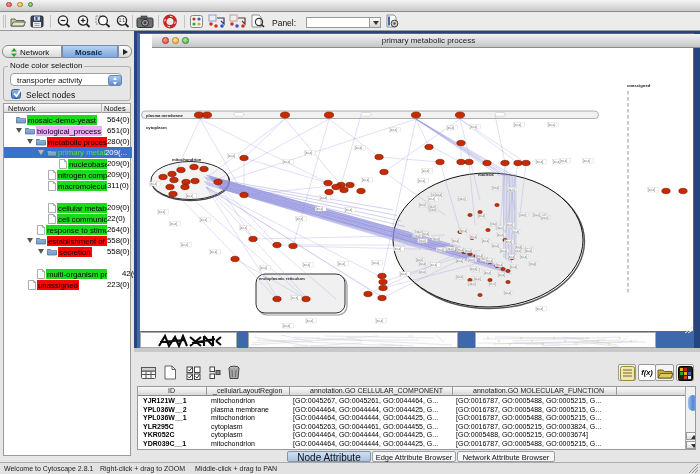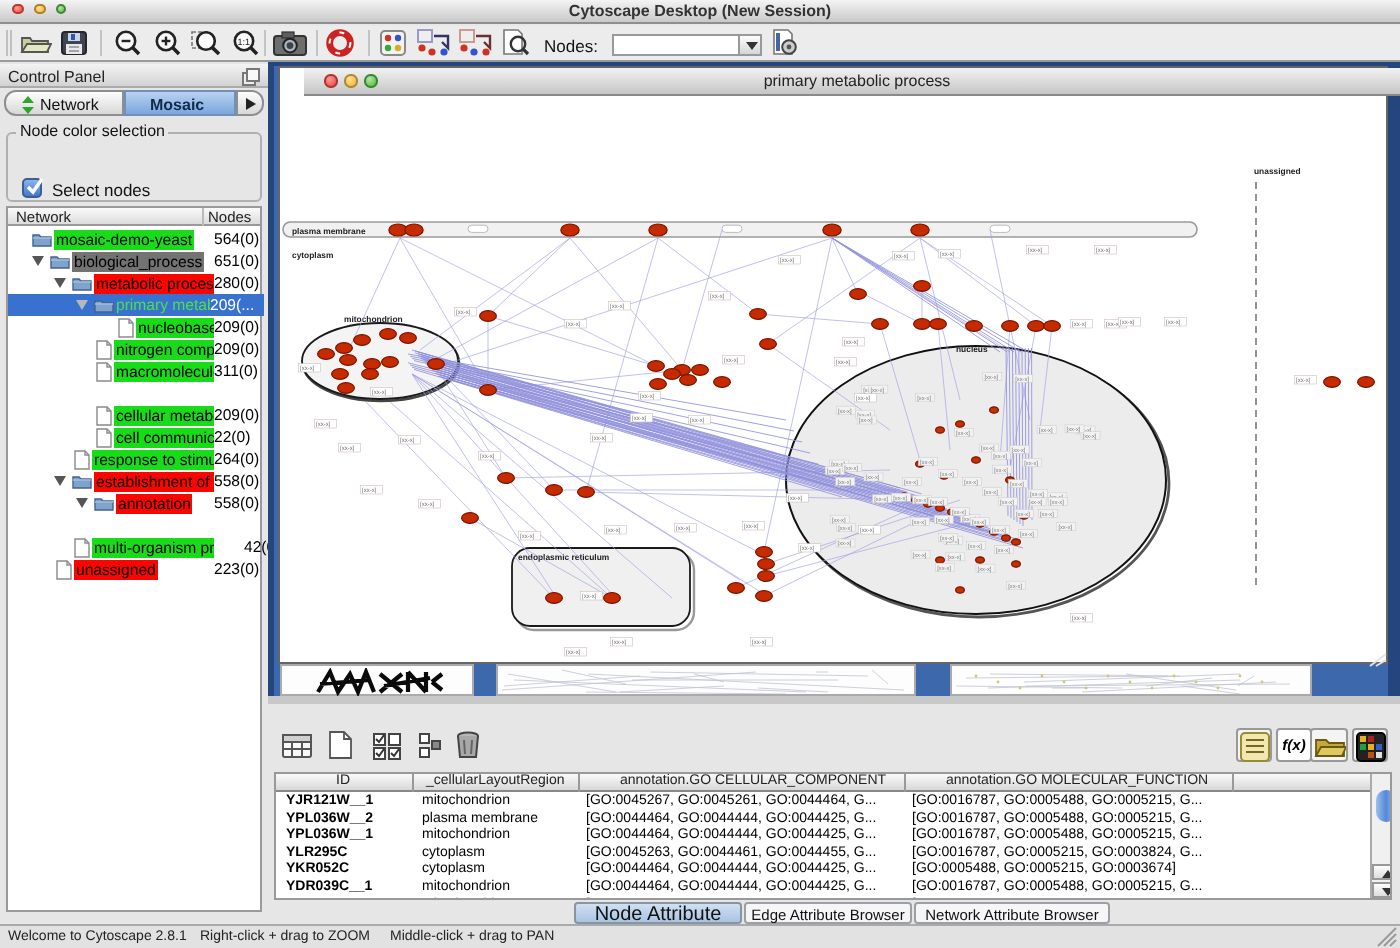--- a/index.html
+++ b/index.html
@@ -2,21 +2,20 @@
 <html><head><meta charset="utf-8"><style>
 *{margin:0;padding:0;box-sizing:border-box}
 body{width:700px;height:474px;font-family:"Liberation Sans",sans-serif;overflow:hidden;position:relative;background:#e8e8e8}
 .abs{position:absolute}
 </style></head><body>
 
 <div class="abs" style="left:0;top:0;width:700px;height:12px;background:linear-gradient(#f4f4f4,#c9c9c9);border-bottom:1px solid #8e8e8e">
 <div class="abs" style="left:6px;top:1.5px;width:5.5px;height:5.5px;border-radius:50%;background:radial-gradient(circle at 35% 30%,#ff9a92,#ee4b40);border:0.5px solid #b13c34"></div>
 <div class="abs" style="left:17px;top:1.5px;width:5.5px;height:5.5px;border-radius:50%;background:radial-gradient(circle at 35% 30%,#ffe28a,#f5b43c);border:0.5px solid #ad7d28"></div>
 <div class="abs" style="left:27.5px;top:1.5px;width:5.5px;height:5.5px;border-radius:50%;background:radial-gradient(circle at 35% 30%,#b5e8a0,#57bb47);border:0.5px solid #3f8534"></div>
-<div class="abs" style="left:0;top:1px;width:700px;text-align:center;font-size:8px;font-weight:bold;color:#333">Cytoscape Desktop (New Session)</div>
 </div>
 
 <div class="abs" style="left:0;top:13px;width:700px;height:18px;background:#ececec;border-bottom:1px solid #9a9a9a">
 <div class="abs" style="left:3px;top:2px;width:1px;height:13px;background:#c0c0c0"></div>
 <div class="abs" style="left:5px;top:2px;width:1px;height:13px;background:#c0c0c0"></div>
 <div class="abs" style="left:9px;top:1px;line-height:0"><svg width="17" height="15">
         <path d="M2 12 L2 5 L6 5 L7 6.5 L15 6.5 L15 12 Z" fill="#c9cf9a" stroke="#555" stroke-width="0.9"></path>
         <path d="M2 12 L4.5 8 L16.5 8 L14.5 12 Z" fill="#e4e8c0" stroke="#555" stroke-width="0.9"></path>
       </svg></div>
 <div class="abs" style="left:30px;top:1px;line-height:0"><svg width="14" height="15">
@@ -81,59 +80,59 @@
         <circle cx="3" cy="10" r="1.8" fill="#cc3322"></circle>
         <circle cx="8" cy="12" r="1.8" fill="#3355cc"></circle>
         <path d="M9 4 L16 4 L16 10 M13 7 L16 10 L16 6" fill="none" stroke="#633" stroke-width="1.2"></path>
         <circle cx="14" cy="12" r="1.8" fill="#cc3322"></circle>
       </svg></div>
 <div class="abs" style="left:250px;top:1px;line-height:0"><svg width="16" height="15">
         <path d="M2 1 L9 1 L11 3 L11 13 L2 13 Z" fill="#fff" stroke="#777" stroke-width="0.8"></path>
         <circle cx="9" cy="8" r="3.6" fill="none" stroke="#333" stroke-width="1.2"></circle>
         <line x1="11.6" y1="10.6" x2="14" y2="13" stroke="#333" stroke-width="1.6"></line>
       </svg></div>
-<div class="abs" style="left:272px;top:5px;font-size:8.5px;color:#111">Nodes:</div>
+<div class="abs" style="left:272px;top:5px;font-size:8.5px;color:#111">Panel:</div>
 <div class="abs" style="left:306px;top:3.5px;width:64px;height:11px;background:#fff;border:1px solid #999"></div>
 <div class="abs" style="left:370px;top:3.5px;width:11px;height:11px;background:linear-gradient(#fdfdfd,#d5d5d5);border:1px solid #999;border-left:none"></div>
 <div class="abs" style="left:372.5px;top:7.5px;width:0;height:0;border-left:3px solid transparent;border-right:3px solid transparent;border-top:4px solid #333"></div>
 <div class="abs" style="left:385px;top:1px;line-height:0"><svg width="15" height="15">
         <path d="M2 1 L9 1 L11 3 L11 13 L2 13 Z" fill="#fff" stroke="#777" stroke-width="0.8"></path>
         <rect x="3" y="2.5" width="2" height="9" fill="#4466aa"></rect>
         <circle cx="9.5" cy="9.5" r="3.4" fill="#ccc" stroke="#444" stroke-width="1"></circle>
         <circle cx="9.5" cy="9.5" r="1.2" fill="#555"></circle>
       </svg></div>
 </div>
 
 <div class="abs" style="left:0;top:31px;width:134px;height:430px;background:#e6e6e6">
- <div class="abs" style="left:0;top:1px;width:134px;height:12px;background:linear-gradient(#f3f3f3,#d2d2d2);border-bottom:1px solid #aaa">
-  <div class="abs" style="left:4px;top:2px;font-size:8px;color:#222">Control Panel</div>
-  <div class="abs" style="left:121px;top:2px;line-height:0"><svg width="9" height="9">
-          <rect x="0.5" y="2.5" width="6" height="6" fill="#eee" stroke="#777"></rect>
-          <rect x="2.5" y="0.5" width="6" height="6" fill="#f8f8f8" stroke="#777"></rect>
-        </svg></div>
- </div>
 
  <div class="abs" style="left:2px;top:14px;width:130px;height:13px">
   <div class="abs" style="left:0;top:0;width:60px;height:13px;background:linear-gradient(#fdfdfd,#d8d8d8);border:1px solid #8e8e8e;border-radius:6px 0 0 6px">
    <svg class="abs" style="left:7px;top:2px" width="8" height="9">
           <path d="M4 0 L7 3.5 L1 3.5 Z" fill="#2ca52c"></path>
           <path d="M4 9 L7 5.5 L1 5.5 Z" fill="#2ca52c"></path>
         </svg>
    <div class="abs" style="left:17px;top:2px;font-size:8px;color:#111">Network</div>
   </div>
   <div class="abs" style="left:60px;top:0;width:56px;height:13px;background:linear-gradient(#b9d2f0,#7ba6dd);border:1px solid #7090b8">
    <div class="abs" style="left:12px;top:2px;font-size:8px;font-weight:bold;color:#102a4a">Mosaic</div>
   </div>
   <div class="abs" style="left:116px;top:0;width:14px;height:13px;background:linear-gradient(#fdfdfd,#d8d8d8);border:1px solid #8e8e8e;border-radius:0 6px 6px 0">
    <div class="abs" style="left:4px;top:3px;width:0;height:0;border-top:3.5px solid transparent;border-bottom:3.5px solid transparent;border-left:5px solid #222"></div>
   </div>
  </div>
 
  <div class="abs" style="left:3px;top:35px;width:128px;height:35px;border:1px solid #b0b0b0;border-radius:3px"></div>
  <div class="abs" style="left:8px;top:30px;background:#e6e6e6;padding:0 2px;font-size:8px;color:#111">Node color selection</div>
+ <div class="abs" style="left:10px;top:42px;width:112px;height:13px;background:#fff;border:1px solid #a0a0a0;border-radius:4px">
+  <div class="abs" style="left:6px;top:2px;font-size:8px;color:#111">transporter activity</div>
+  <div class="abs" style="left:96px;top:0px;width:14px;height:11px;background:linear-gradient(#a8c8f2,#5f8fd0);border:1px solid #6a86ac;border-radius:3px;margin:0.5px">
+   <div class="abs" style="left:4px;top:1.5px;width:0;height:0;border-left:2.8px solid transparent;border-right:2.8px solid transparent;border-bottom:3.5px solid #fff"></div>
+   <div class="abs" style="left:4px;top:6px;width:0;height:0;border-left:2.8px solid transparent;border-right:2.8px solid transparent;border-top:3.5px solid #fff"></div>
+  </div>
+ </div>
  <div class="abs" style="left:11px;top:58px;width:10px;height:10px;background:linear-gradient(#8ab4ea,#4579c4);border:1px solid #3a5f94;border-radius:2.5px">
   <svg class="abs" style="left:0px;top:-2px" width="11" height="11">
         <path d="M2 5.5 L4.5 8 L9 1.5" fill="none" stroke="#fff" stroke-width="1.8"></path>
       </svg>
  </div>
  <div class="abs" style="left:26px;top:59px;font-size:8.5px;color:#111">Select nodes</div>
 
  <div class="abs" style="left:3px;top:72px;width:128px;height:353px;background:#fff;border:1px solid #9a9a9a">
   <div class="abs" style="left:0;top:0;width:126px;height:9px;background:linear-gradient(#fafafa,#dcdcdc);border-bottom:1px solid #999">
    <div class="abs" style="left:4px;top:0px;font-size:7.5px;color:#222">Network</div>
@@ -148,21 +147,21 @@
             </svg></div>
           <div style="position:absolute;left:23px;top:0px;width:80px;height:11px;overflow:hidden;white-space:nowrap;font-size:7.8px;line-height:11px"><span style="background:#19dc19;color:#000;padding:0.5px 1px">mosaic-demo-yeast</span></div>
           <div style="position:absolute;left:103px;top:0;width:27px;height:11px;color:#000;font-size:7.8px;line-height:11px">564(0)</div>
         </div>
 <div style="position:absolute;left:0;top:21px;width:128px;height:11px">
           <div style="position:absolute;left:12px;top:3px;width:0;height:0;border-left:3.5px solid transparent;border-right:3.5px solid transparent;border-top:5px solid #555"></div>
           <div style="position:absolute;left:21px;top:1px;line-height:0"><svg width="10" height="9" viewBox="0 0 10 9">
               <path d="M0.5 2.5 L0.5 8 L9.5 8 L9.5 3.5 L4.5 3.5 L3.5 2.5 Z" fill="#7fa3cc" stroke="#44618a" stroke-width="0.7"></path>
               <path d="M0.5 4 L9.5 4" stroke="#9dbcdc" stroke-width="0.8"></path>
             </svg></div>
-          <div style="position:absolute;left:32px;top:0px;width:71px;height:11px;overflow:hidden;white-space:nowrap;font-size:7.8px;line-height:11px"><span style="background:#737373;color:#000;padding:0.5px 1px">biological_process</span></div>
+          <div style="position:absolute;left:32px;top:0px;width:71px;height:11px;overflow:hidden;white-space:nowrap;font-size:7.8px;line-height:11px"><span style="background:#f0abfc;color:#000;padding:0.5px 1px">biological_process</span></div>
           <div style="position:absolute;left:103px;top:0;width:27px;height:11px;color:#000;font-size:7.8px;line-height:11px">651(0)</div>
         </div>
 <div style="position:absolute;left:0;top:32px;width:128px;height:11px">
           <div style="position:absolute;left:23px;top:3px;width:0;height:0;border-left:3.5px solid transparent;border-right:3.5px solid transparent;border-top:5px solid #555"></div>
           <div style="position:absolute;left:32px;top:1px;line-height:0"><svg width="10" height="9" viewBox="0 0 10 9">
               <path d="M0.5 2.5 L0.5 8 L9.5 8 L9.5 3.5 L4.5 3.5 L3.5 2.5 Z" fill="#7fa3cc" stroke="#44618a" stroke-width="0.7"></path>
               <path d="M0.5 4 L9.5 4" stroke="#9dbcdc" stroke-width="0.8"></path>
             </svg></div>
           <div style="position:absolute;left:43px;top:0px;width:60px;height:11px;overflow:hidden;white-space:nowrap;font-size:7.8px;line-height:11px"><span style="background:#fb0500;color:#000;padding:0.5px 1px">metabolic process</span></div>
           <div style="position:absolute;left:103px;top:0;width:27px;height:11px;color:#000;font-size:7.8px;line-height:11px">280(0)</div>
@@ -233,21 +232,21 @@
             </svg></div>
           <div style="position:absolute;left:43px;top:0px;width:60px;height:11px;overflow:hidden;white-space:nowrap;font-size:7.8px;line-height:11px"><span style="background:#fb0500;color:#000;padding:0.5px 1px">establishment of lo</span></div>
           <div style="position:absolute;left:103px;top:0;width:27px;height:11px;color:#000;font-size:7.8px;line-height:11px">558(0)</div>
         </div>
 <div style="position:absolute;left:0;top:142px;width:128px;height:11px">
           <div style="position:absolute;left:34px;top:3px;width:0;height:0;border-left:3.5px solid transparent;border-right:3.5px solid transparent;border-top:5px solid #555"></div>
           <div style="position:absolute;left:43px;top:1px;line-height:0"><svg width="10" height="9" viewBox="0 0 10 9">
               <path d="M0.5 2.5 L0.5 8 L9.5 8 L9.5 3.5 L4.5 3.5 L3.5 2.5 Z" fill="#7fa3cc" stroke="#44618a" stroke-width="0.7"></path>
               <path d="M0.5 4 L9.5 4" stroke="#9dbcdc" stroke-width="0.8"></path>
             </svg></div>
-          <div style="position:absolute;left:54px;top:0px;width:49px;height:11px;overflow:hidden;white-space:nowrap;font-size:7.8px;line-height:11px"><span style="background:#fb0500;color:#000;padding:0.5px 1px">annotation</span></div>
+          <div style="position:absolute;left:54px;top:0px;width:49px;height:11px;overflow:hidden;white-space:nowrap;font-size:7.8px;line-height:11px"><span style="background:#fb0500;color:#000;padding:0.5px 1px">secretion</span></div>
           <div style="position:absolute;left:103px;top:0;width:27px;height:11px;color:#000;font-size:7.8px;line-height:11px">558(0)</div>
         </div>
 <div style="position:absolute;left:0;top:164px;width:128px;height:11px">
           <div style="position:absolute;left:33px;top:1px;line-height:0"><svg width="8" height="10" viewBox="0 0 8 10">
               <path d="M0.5 0.5 L5.5 0.5 L7.5 2.5 L7.5 9.5 L0.5 9.5 Z" fill="#fff" stroke="#8a8a8a" stroke-width="0.7"></path>
               <path d="M5.5 0.5 L5.5 2.5 L7.5 2.5" fill="none" stroke="#8a8a8a" stroke-width="0.7"></path>
             </svg></div>
           <div style="position:absolute;left:42px;top:0px;width:61px;height:11px;overflow:hidden;white-space:nowrap;font-size:7.8px;line-height:11px"><span style="background:#19dc19;color:#000;padding:0.5px 1px">multi-organism pro</span></div>
           <div style="position:absolute;left:118px;top:0;width:27px;height:11px;color:#000;font-size:7.8px;line-height:11px">42(0)</div>
         </div>

